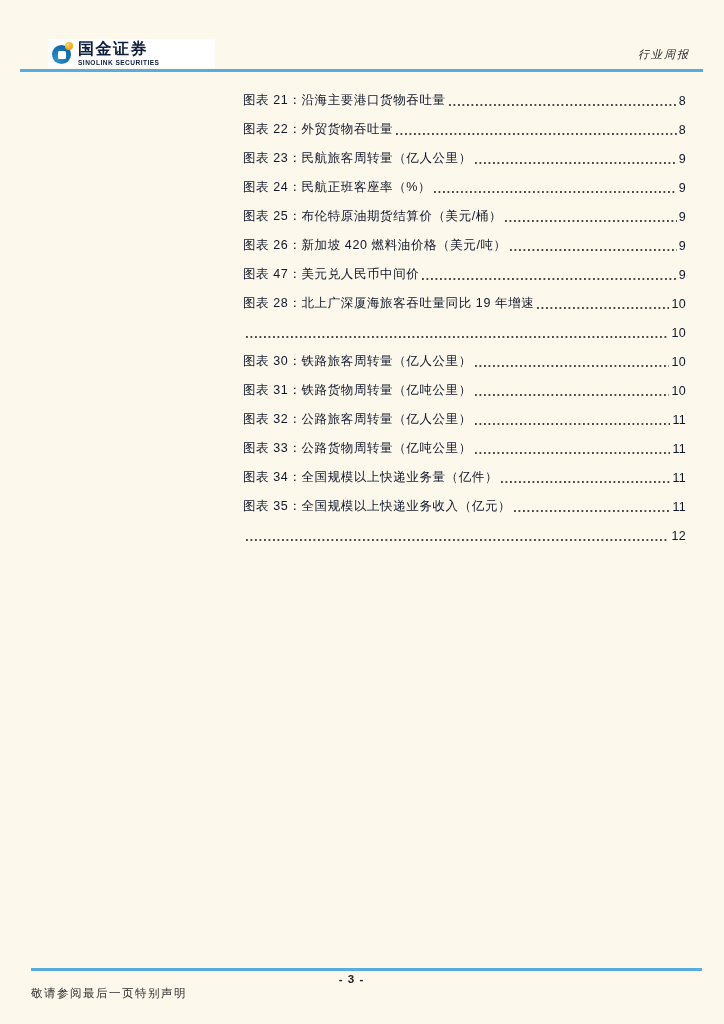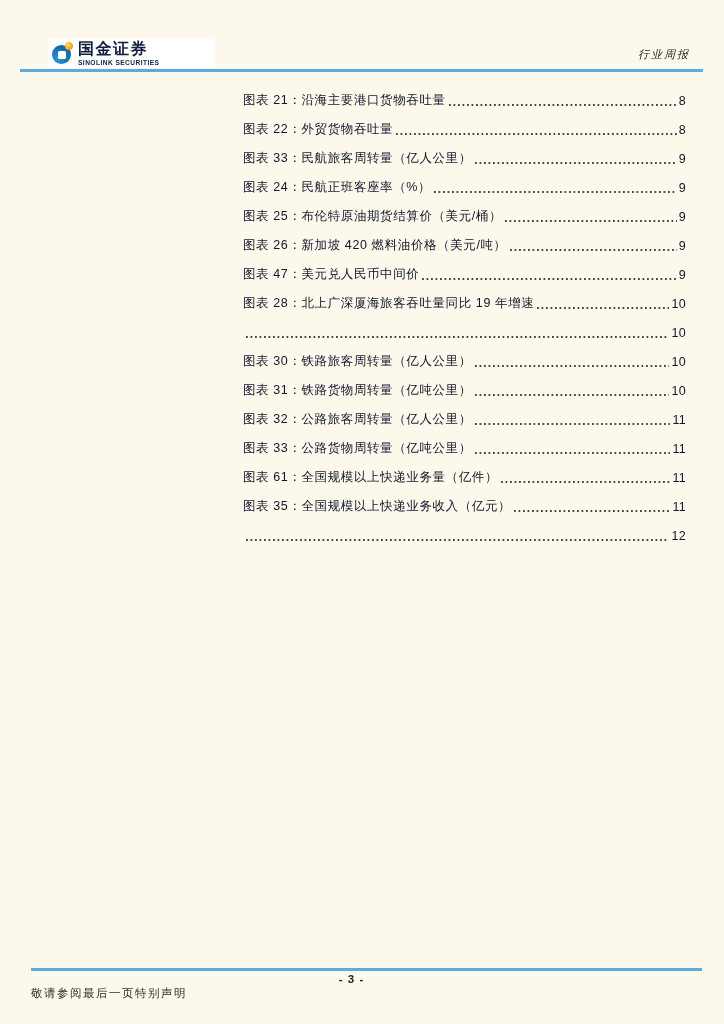--- a/index.html
+++ b/index.html
@@ -144,21 +144,21 @@
       <span class="toc-page">8</span>
     </div>
 
     <div class="toc-row">
       <span class="toc-label">图表 22：外贸货物吞吐量</span>
       <span class="toc-leader"></span>
       <span class="toc-page">8</span>
     </div>
 
     <div class="toc-row">
-      <span class="toc-label">图表 33：民航旅客周转量（亿人公里）</span>
+      <span class="toc-label">图表 23：民航旅客周转量（亿人公里）</span>
       <span class="toc-leader"></span>
       <span class="toc-page">9</span>
     </div>
 
     <div class="toc-row">
       <span class="toc-label">图表 24：民航正班客座率（%）</span>
       <span class="toc-leader"></span>
       <span class="toc-page">9</span>
     </div>
 
@@ -209,21 +209,21 @@
       <span class="toc-page">11</span>
     </div>
 
     <div class="toc-row">
       <span class="toc-label">图表 33：公路货物周转量（亿吨公里）</span>
       <span class="toc-leader"></span>
       <span class="toc-page">11</span>
     </div>
 
     <div class="toc-row">
-      <span class="toc-label">图表 61：全国规模以上快递业务量（亿件）</span>
+      <span class="toc-label">图表 34：全国规模以上快递业务量（亿件）</span>
       <span class="toc-leader"></span>
       <span class="toc-page">11</span>
     </div>
 
     <div class="toc-row">
       <span class="toc-label">图表 35：全国规模以上快递业务收入（亿元）</span>
       <span class="toc-leader"></span>
       <span class="toc-page">11</span>
     </div>
 

